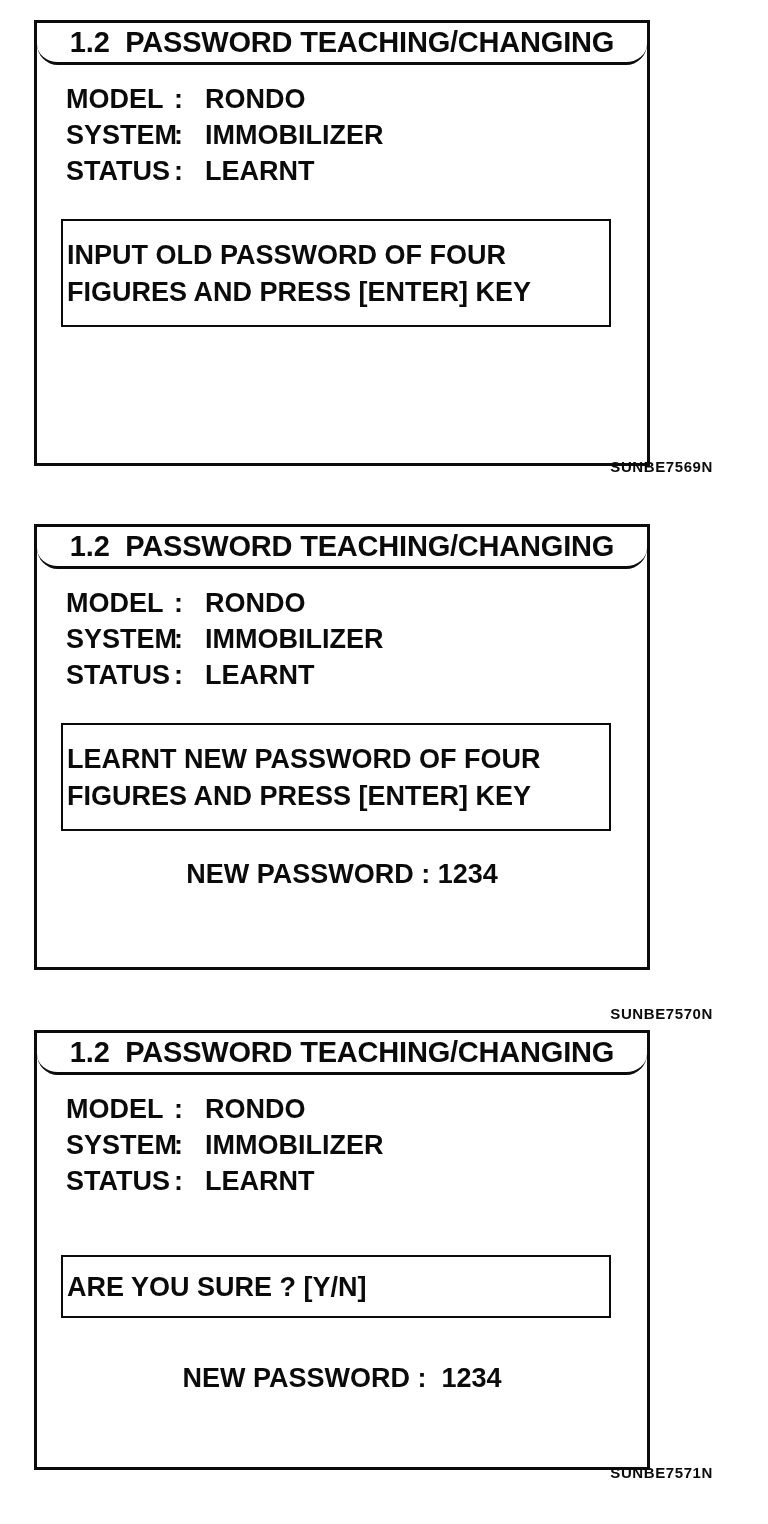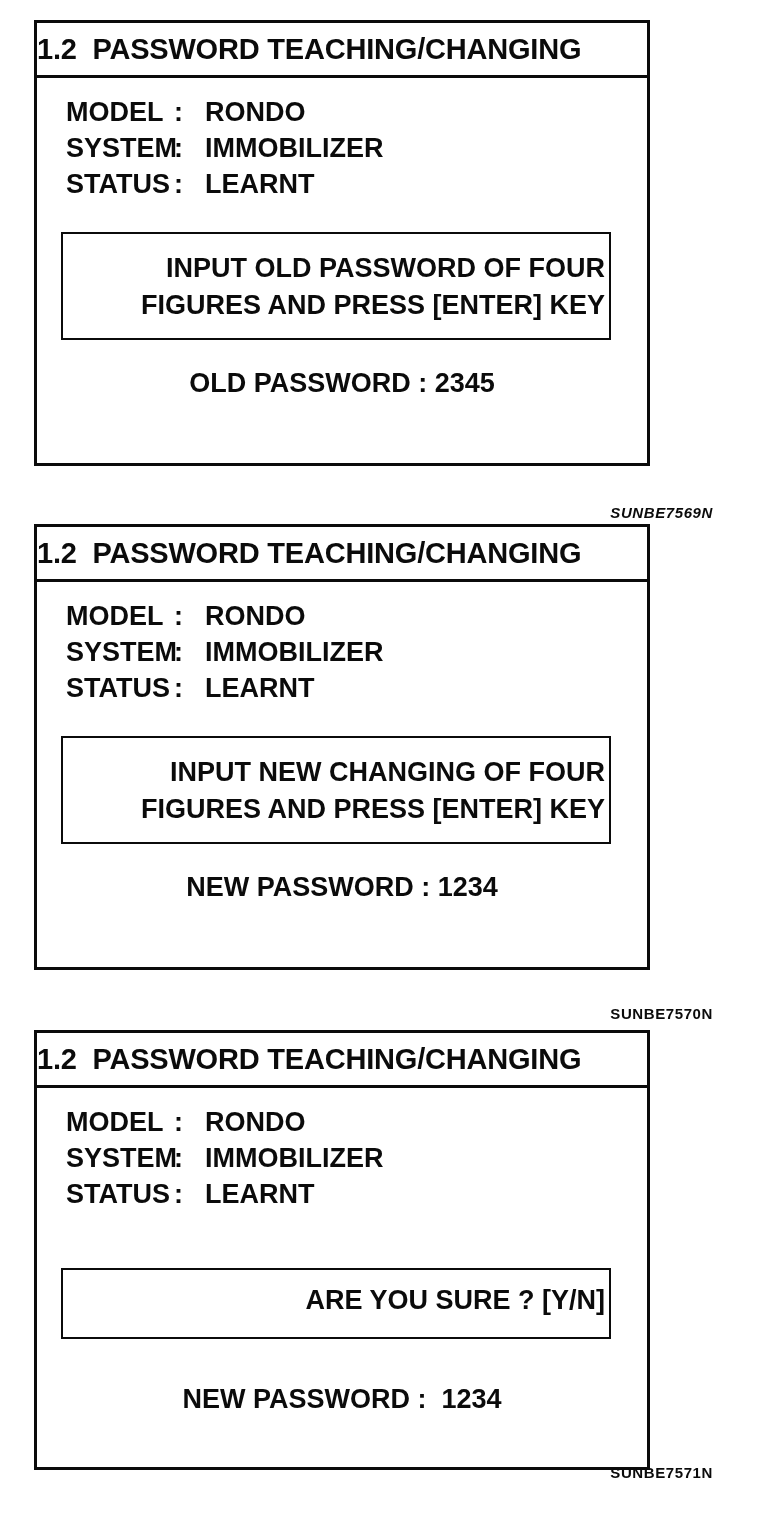--- a/index.html
+++ b/index.html
@@ -14,61 +14,61 @@
 
   .panel {
     position: absolute; left: 34px; width: 616px;
     border: 3px solid #0b0b0b; background: #ffffff;
   }
   .panel-1 { top: 20px;   height: 446px; }
   .panel-2 { top: 524px;  height: 446px; }
   .panel-3 { top: 1030px; height: 440px; }
 
   .title-bar {
-    height: 55px; border-bottom: 3px solid #0b0b0b;
-    display: flex; align-items: center; justify-content: flex-start;
+    height: 42px; border-bottom: 3px solid #0b0b0b;
+    display: flex; align-items: center; justify-content: center; border-radius: 25px;
   }
   .title-text {
     font-size: 29px; font-weight: 700; letter-spacing: -0.2px;
     white-space: pre;
   }
 
   .panel-body { padding: 16px 0 0 29px; }
 
   .info-row { display: flex; font-size: 27px; font-weight: 700; line-height: 36px; }
   .info-label { width: 108px; }
   .info-colon { width: 31px; }
   .info-value { white-space: pre; }
 
   .message-box {
     margin: 30px 0 0 -5px; width: 550px;
     border: 2px solid #0b0b0b; background: #ffffff;
-    text-align: right; padding: 16px 4px 14px;
+    text-align: left; padding: 16px 4px 14px;
   }
   .msg-line {
     display: block; font-size: 27px; font-weight: 700;
     line-height: 37px; white-space: pre;
   }
   .msg-line:empty { display: none; }
 
   .password-line {
     margin: 25px 0 0 -29px; width: 610px; text-align: center;
     font-size: 27px; font-weight: 700; line-height: 36px; white-space: pre;
   }
 
   
-  .panel-3 .message-box { margin-top: 56px; padding: 12px 4px 18px; }
+  .panel-3 .message-box { margin-top: 56px; padding: 12px 4px 10px; }
   .panel-3 .password-line { margin-top: 42px; }
 
   .caption {
     position: absolute; right: 55px;
     font-size: 15px; font-weight: 700; letter-spacing: 0.6px;
     color: #0b0b0b; white-space: pre;
   }
-  .caption-1 { top: 504px; font-style: italic; }
+  .caption-1 { top: 458px; }
   .caption-2 { top: 1005px; }
   .caption-3 { top: 1464px; }
 </style>
 </head>
 <body>
 
 <div class="page">
 
   <section class="panel panel-1">
     <div class="title-bar">
@@ -89,21 +89,20 @@
         <div class="info-row">
           <span class="info-label">STATUS</span>
           <span class="info-colon">:</span>
           <span class="info-value">LEARNT</span>
         </div>
       </div>
       <div class="message-box">
         <span class="msg-line">INPUT OLD PASSWORD OF FOUR</span>
         <span class="msg-line">FIGURES AND PRESS [ENTER] KEY</span>
       </div>
-      <div class="password-line">OLD PASSWORD : 2345</div>
     </div>
   </section>
   <div class="caption caption-1">SUNBE7569N</div>
 
   <section class="panel panel-2">
     <div class="title-bar">
       <span class="title-text">1.2  PASSWORD TEACHING/CHANGING</span>
     </div>
     <div class="panel-body">
       <div>
@@ -117,21 +116,21 @@
           <span class="info-colon">:</span>
           <span class="info-value">IMMOBILIZER</span>
         </div>
         <div class="info-row">
           <span class="info-label">STATUS</span>
           <span class="info-colon">:</span>
           <span class="info-value">LEARNT</span>
         </div>
       </div>
       <div class="message-box">
-        <span class="msg-line">INPUT NEW CHANGING OF FOUR</span>
+        <span class="msg-line">LEARNT NEW PASSWORD OF FOUR</span>
         <span class="msg-line">FIGURES AND PRESS [ENTER] KEY</span>
       </div>
       <div class="password-line">NEW PASSWORD : 1234</div>
     </div>
   </section>
   <div class="caption caption-2">SUNBE7570N</div>
 
   <section class="panel panel-3">
     <div class="title-bar">
       <span class="title-text">1.2  PASSWORD TEACHING/CHANGING</span>

